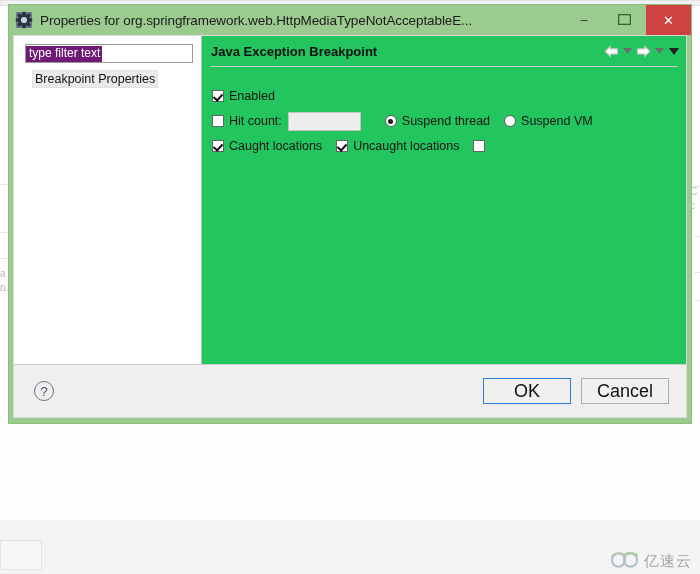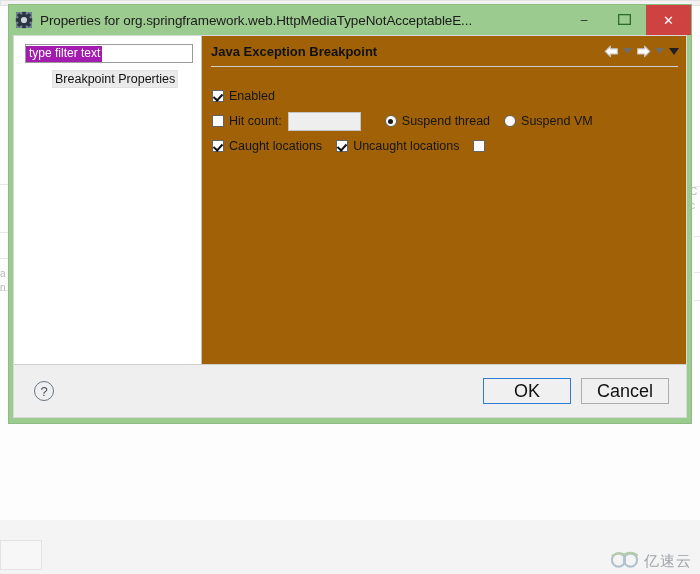--- a/index.html
+++ b/index.html
@@ -130,31 +130,30 @@
   #filter-box {
     margin: 0 8px 0 11px;
     height: 19px;
     border: 1px solid #9a9a9a;
     background: #ffffff;
     display: flex;
     align-items: center;
     box-sizing: border-box;
   }
   #filter-value {
-    background: #a21caf;
+    background: #701a75;
     color: #ffffff;
     font-size: 12px;
     padding: 1px 2px 2px 3px;
     line-height: 13px;
     white-space: nowrap;
   }
   #tree {
     margin-top: 6px;
     padding-left: 18px;
-    margin-left: 20px;
   }
   .tree-item {
     font-size: 12.5px;
     color: #121212;
     line-height: 18px;
     height: 18px;
     padding: 0 3px;
     display: inline-block;
     white-space: nowrap;
   }
@@ -164,21 +163,21 @@
     border: 1px solid #e2e2e2;
     padding: 0 2px;
     line-height: 16px;
     box-sizing: border-box;
     height: 18px;
   }
 
   
   #right-pane {
     flex: 1 1 auto;
-    background: #a16207;
+    background: #22c55e;
     position: relative;
     box-sizing: border-box;
   }
   #page-header {
     height: 30px;
     display: flex;
     align-items: center;
     padding: 0 6px 0 9px;
     box-sizing: border-box;
   }

